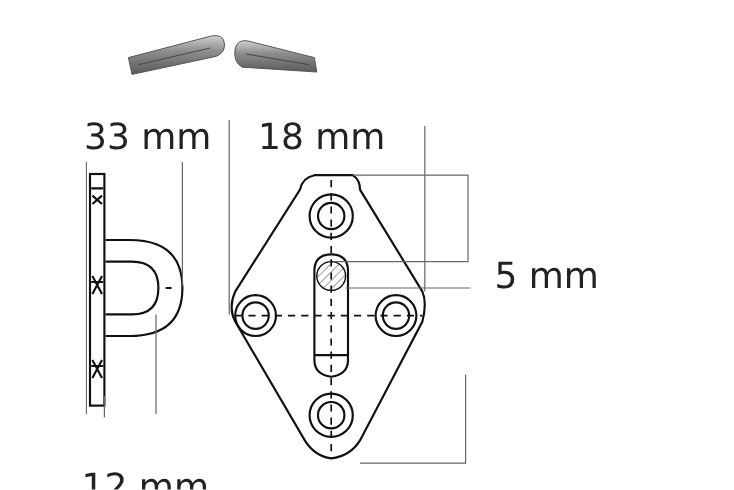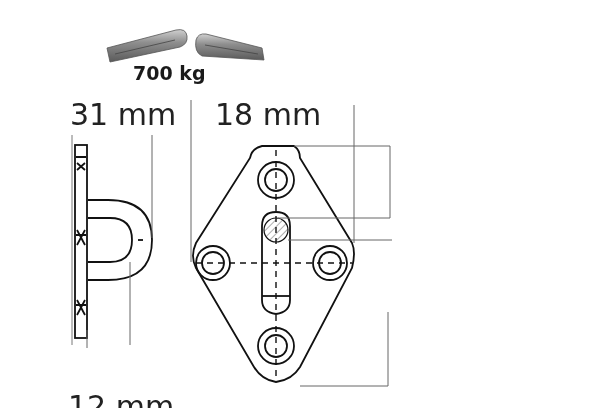--- a/index.html
+++ b/index.html
@@ -99,17 +99,17 @@
       <line x1="354" y1="105" x2="354" y2="243"></line>
 
       <polyline points="294,146 390,146 390,218 278,218"></polyline>
 
       <line x1="288" y1="240" x2="392" y2="240"></line>
 
       <polyline points="388,312 388,386 300,386"></polyline>
     </g>
   </svg>
 
-  <span class="load-label" style="left:133px; top:64px;">700 kg</span>
-  <span class="dim-label" style="left:70px; top:100px;">31 mm</span>
+  <span class="dim-label" style="left:70px; top:100px;">33 mm</span>
   <span class="dim-label" style="left:215px; top:100px;">18 mm</span>
+  <span class="dim-label" style="left:412px; top:216px;">5 mm</span>
   <span class="dim-label" style="left:68px; top:352px;margin-top:40px;">12 mm</span>
 </div>
 
 </body></html>

